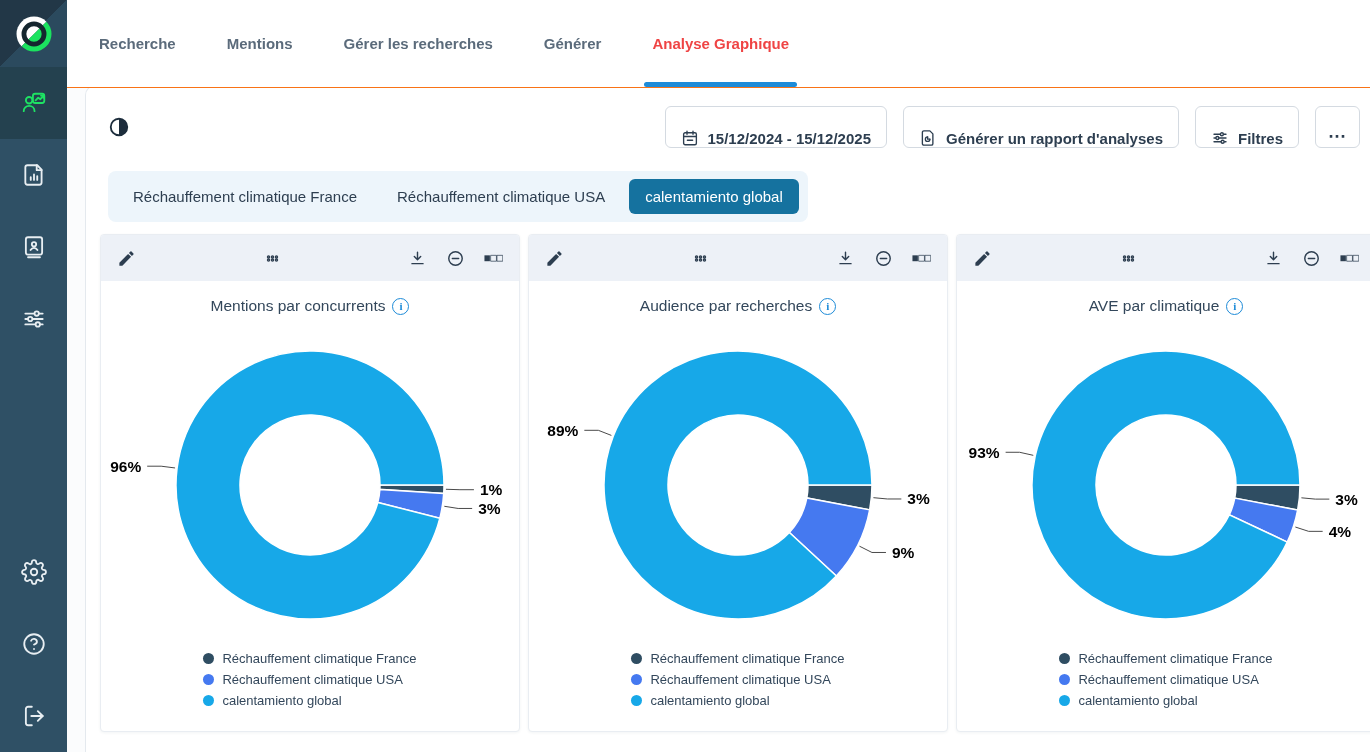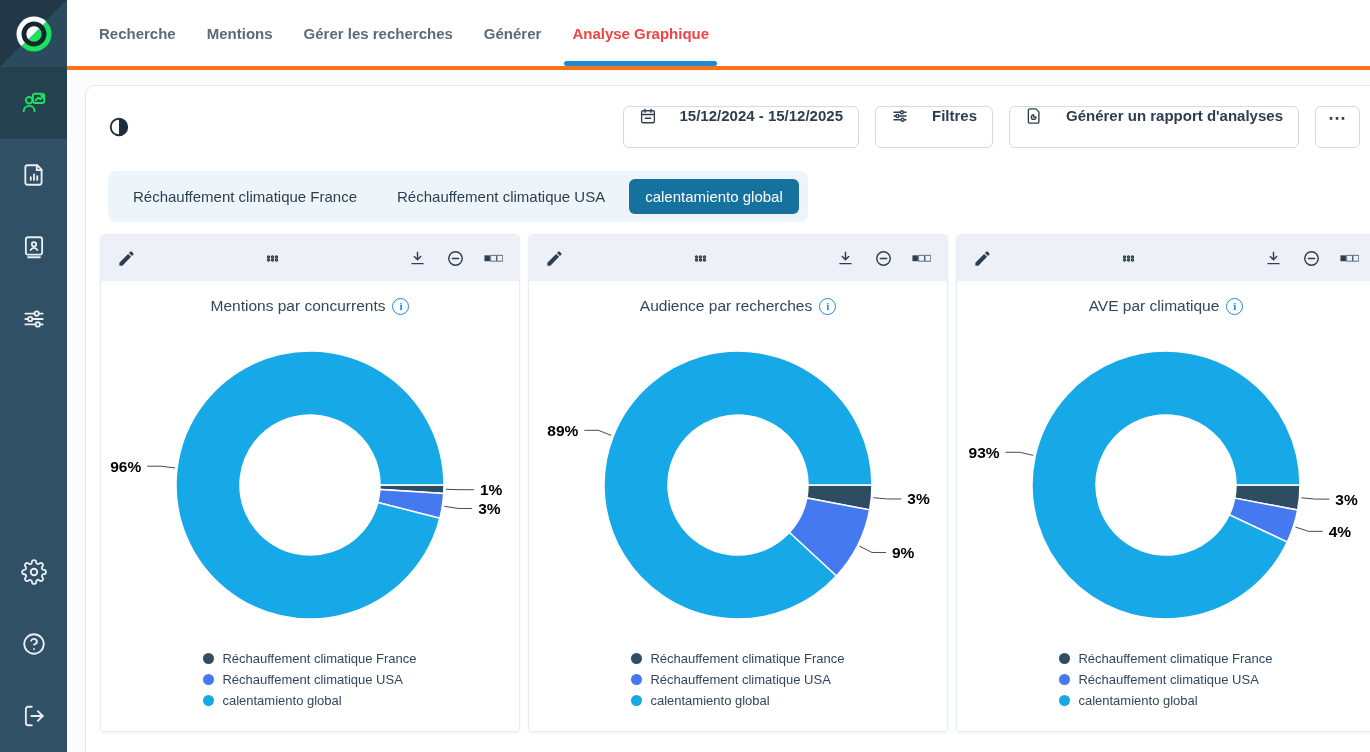--- a/index.html
+++ b/index.html
@@ -13,22 +13,22 @@
     background:linear-gradient(135deg,#223747 49.5%,#2b4a5e 50%);
     display:flex; align-items:center; justify-content:center; }
   .side-item { width:67px; height:72px; display:flex; align-items:center; justify-content:center; cursor:pointer; }
   .side-item.active { background:#24414f; }
   .side-spacer { flex:1; }
   .side-item svg { width:26px; height:26px; stroke:#e8eef2; stroke-width:1.7; fill:none;
     stroke-linecap:round; stroke-linejoin:round; }
   .side-item.active svg { stroke:#1ee263; }
 
   
-  .topbar { position:fixed; left:67px; top:0; width:1303px; height:70px; background:#ffffff;
-    border-bottom:4px solid #f97316; display:flex; align-items:stretch; padding-left:32px; z-index:4; }
+  .topbar { position:fixed; left:67px; top:0; width:1303px; height:88px; background:#ffffff;
+    border-bottom:1px solid #f97316; display:flex; align-items:stretch; padding-left:32px; z-index:4;gap:20px; }
   .nav-tab { position:relative; display:flex; align-items:center; font-size:15px; font-weight:700;
     color:#5b6b7b; margin-right:31px; cursor:pointer; white-space:nowrap; }
   .nav-tab.active { color:#ef4444; }
   .nav-tab.active::after { content:""; position:absolute; left:-8px; right:-8px; bottom:0;
     height:5px; border-radius:4px; background:#1d8bd8; }
 
   
   .main { position:fixed; left:67px; top:70px; width:1303px; height:682px; background:#fbfcfd; }
   .panel { position:absolute; left:18px; top:15px; width:1285px; height:667px; background:#ffffff;
     border:1px solid #e4e9ee; border-right:none; border-bottom:none; border-radius:10px 0 0 0; }
@@ -36,21 +36,21 @@
   
   .controls { display:flex; align-items:center; padding:20px 10px 0 22px; }
   .contrast-btn { width:24px; height:24px; margin-right:6px; cursor:pointer; display:flex; align-items:center; }
   .select { width:308px; height:42px; border:1px solid #cbd3db; border-radius:6px; background:#fff;
     display:flex; align-items:center; cursor:pointer; }
   .select-value { flex:1; padding-left:16px; font-size:15px; color:#33475b; }
   .select-caret { width:33px; height:100%; border-left:1px solid #cbd3db; display:flex;
     align-items:center; justify-content:center; color:#5a6b7b; font-size:10px; }
   .ctl-right { margin-left:auto; display:flex; align-items:center; gap:16px; }
   .btn { height:42px; border:1px solid #d4dae1; border-radius:6px; background:#fff; display:flex;
-    align-items:flex-start; gap:23px; padding:0 15px; font-size:15px; font-weight:600; color:#2d3e50;
+    align-items:flex-end; gap:9px; padding:0 15px; font-size:15px; font-weight:600; color:#2d3e50;
     cursor:pointer; white-space:nowrap; }
   .btn svg { width:18px; height:18px; stroke:#2d3e50; stroke-width:1.8; fill:none;
     stroke-linecap:round; stroke-linejoin:round; }
   .btn.more { padding:0 12px; font-size:18px; font-weight:700; letter-spacing:1px; }
 
   
   .pills { display:inline-flex; align-items:center; gap:8px; margin:23px 0 0 22px;
     background:#edf5fb; border-radius:8px; padding:8px 9px; }
   .pill { font-size:15px; color:#2d3e50; padding:9px 16px; cursor:pointer; white-space:nowrap; }
   .pill.active { background:#15729f; color:#ffffff; border-radius:6px; font-weight:400; }
@@ -170,34 +170,34 @@
       <div class="ctl-right">
         <button class="btn">
           <svg viewBox="0 0 24 24">
             <rect x="3.5" y="5" width="17" height="16" rx="2"></rect>
             <path d="M8 3v4M16 3v4M3.5 10h17M8.5 15h7"></path>
           </svg>
           <span>15/12/2024 - 15/12/2025</span>
         </button>
         <button class="btn">
           <svg viewBox="0 0 24 24">
+            <path d="M6.5 2.5h8l4 4v13a2 2 0 0 1-2 2h-10a2 2 0 0 1-2-2v-15a2 2 0 0 1 2-2z"></path>
+            <path d="M14.5 13.5a3 3 0 1 1-3-3"></path>
+            <path d="M11.5 10.5v3h3"></path>
+          </svg>
+          <span>Générer un rapport d'analyses</span>
+        </button>
+        <button class="btn">
+          <svg viewBox="0 0 24 24">
             <path d="M4 7h16M4 12h16M4 17h16"></path>
             <circle cx="14.5" cy="7" r="2" fill="#fff"></circle>
             <circle cx="8.5" cy="12" r="2" fill="#fff"></circle>
             <circle cx="15.5" cy="17" r="2" fill="#fff"></circle>
           </svg>
           <span>Filtres</span>
-        </button>
-        <button class="btn">
-          <svg viewBox="0 0 24 24">
-            <path d="M6.5 2.5h8l4 4v13a2 2 0 0 1-2 2h-10a2 2 0 0 1-2-2v-15a2 2 0 0 1 2-2z"></path>
-            <path d="M14.5 13.5a3 3 0 1 1-3-3"></path>
-            <path d="M11.5 10.5v3h3"></path>
-          </svg>
-          <span>Générer un rapport d'analyses</span>
         </button>
         <button class="btn more">
           <span>⋯</span>
         </button>
       </div>
     </div>
 
     
     <div class="pills">
       <div class="pill">Réchauffement climatique France</div>

